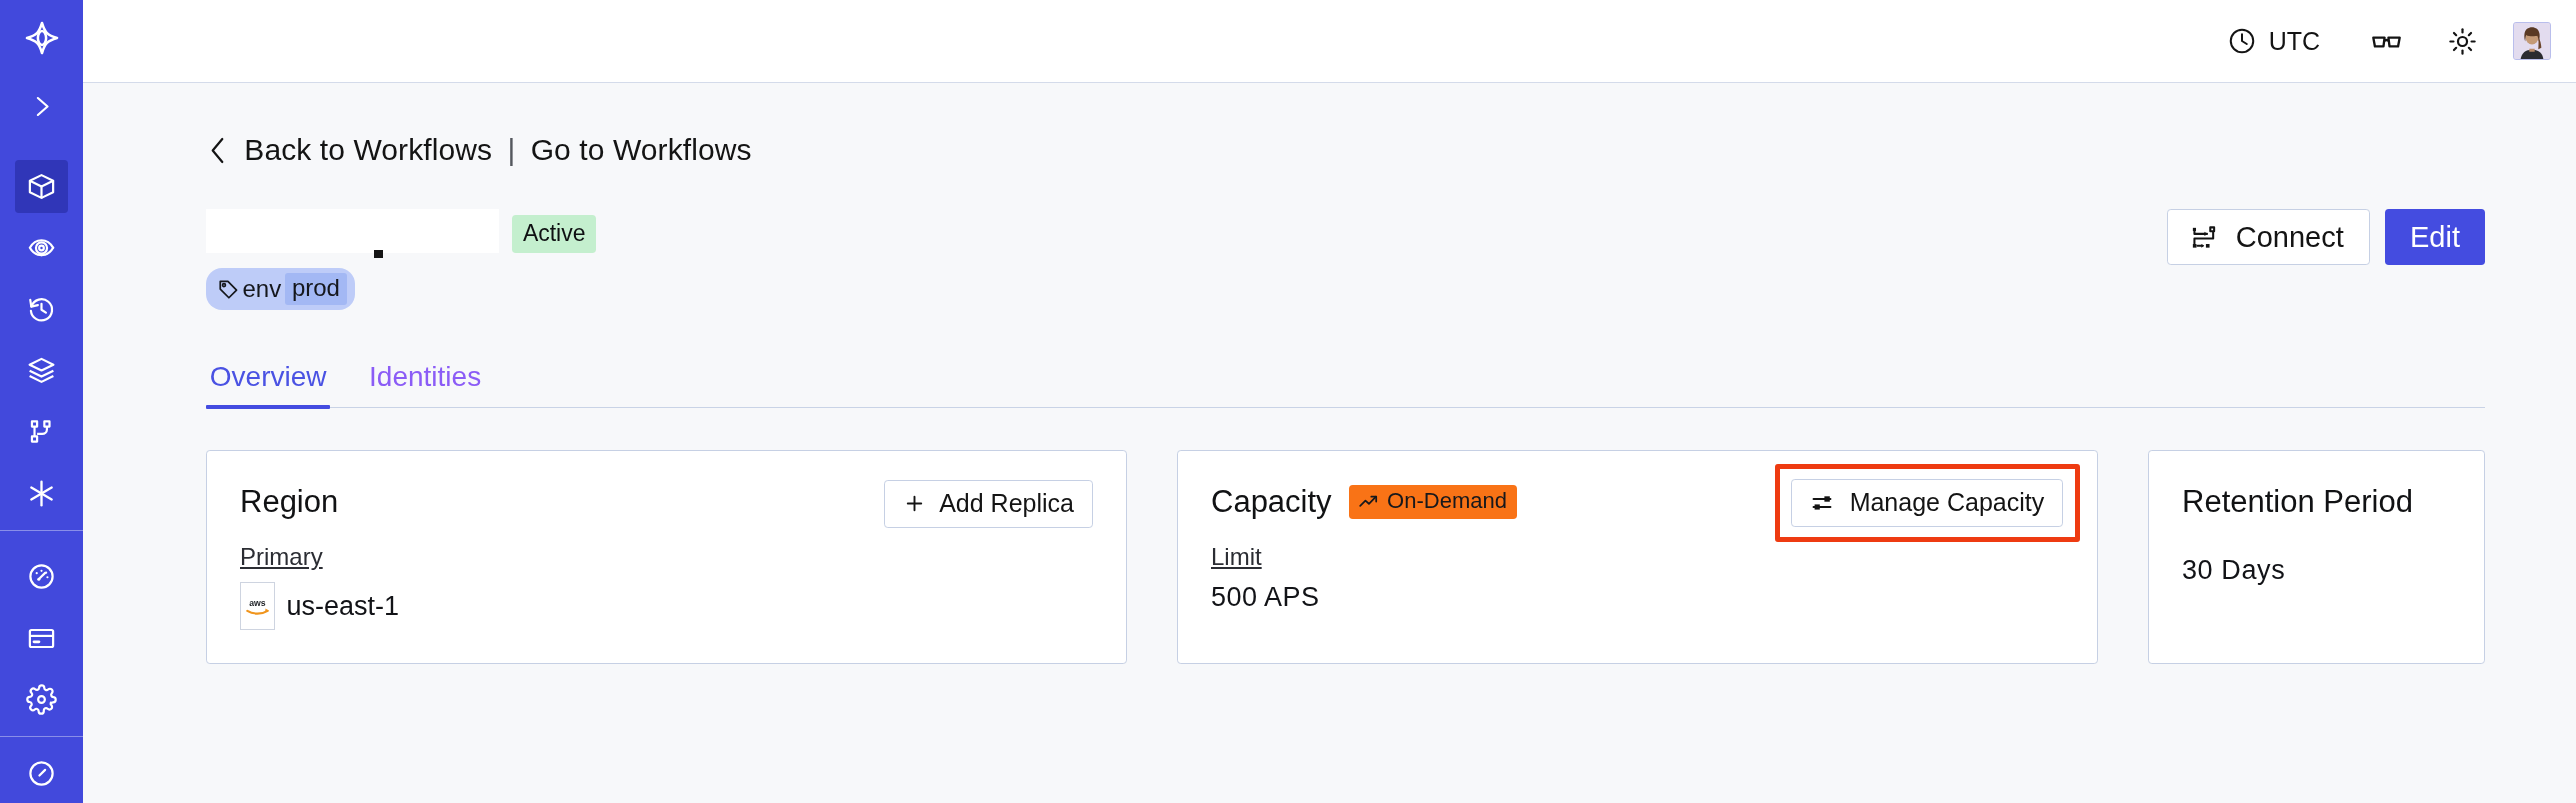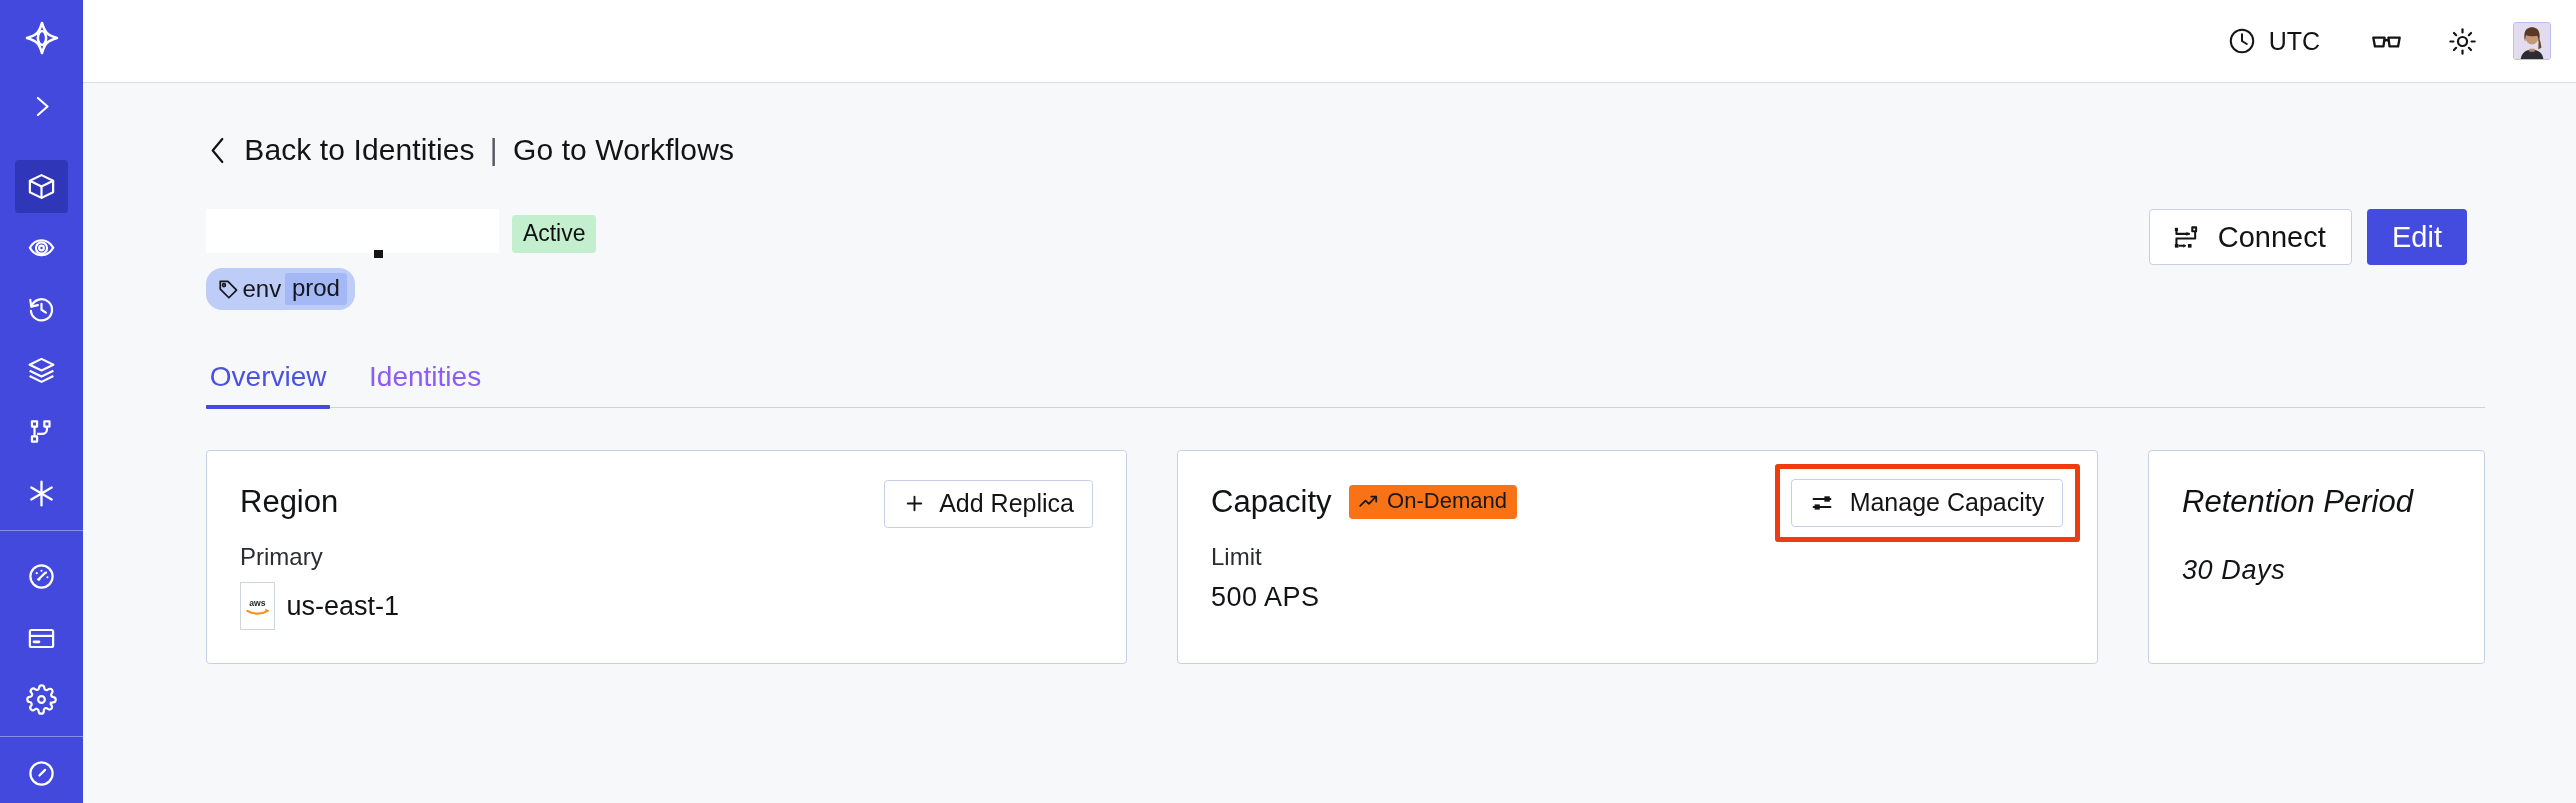--- a/index.html
+++ b/index.html
@@ -92,21 +92,21 @@
     position: absolute; left: 168px; bottom: -4.8px;
     width: 8.6px; height: 7.7px; background: #151515;
   }
   .badge-active {
     margin-left: 13.4px; margin-top: 5.8px;
     background: #C4EFCE; color: #0F1012;
     border-radius: 3.8px; padding: 3.8px 10.5px 5.8px;
     font-size: 23px; line-height: 1.25;
   }
   .action-btns {
-    position: absolute; right: 18px; top: 0;
+    position: absolute; right: 0; top: 0;
     display: flex; align-items: center; gap: 15.3px;
   }
   .btn-connect {
     display: flex; align-items: center; gap: 17.3px;
     background: #FFFFFF; border: 1px solid #C6D0E4;
     border-radius: 3.8px; padding: 10.5px 25px 10.5px 21px;
     font-size: 29px; color: #141414; height: 56px;
   }
   .btn-edit {
     background: #444CE0; color: #FFFFFF;
@@ -144,21 +144,21 @@
     margin-top: 42px;
     display: flex; gap: 50px; align-items: stretch;
   }
   .card {
     background: #FFFFFF; border: 1px solid #C6D0E4; border-radius: 3.8px;
     padding: 33px 33px 33px 33px;
     position: relative; min-height: 188px;
   }
   .card-region   { flex: 0 0 921px; }
   .card-capacity { flex: 0 0 921px; }
-  .card-retent   { flex: 1 1 auto; font-style: italic; }
+  .card-retent   { flex: 1 1 auto; }
 
   .card-head { display: flex; align-items: center; gap: 17.3px; }
   .card-title { font-size: 31px; color: #111214; font-weight: 400; }
   .badge-ondemand {
     display: inline-flex; gap: 8.6px;
     background: #f97316; color: #17181C;
     border-radius: 3.8px; padding: 3.8px 9.6px 4.8px 8.6px;
     font-size: 22px;
   }
   .card-btn {
@@ -168,21 +168,21 @@
     padding: 8.6px 18px; font-size: 25px; color: #141414;
   }
   .card-btn.plus { gap: 13.4px; }
   .hl-box {
     position: absolute; right: 17.3px; top: 13.4px;
     border: 5.8px solid #EE3B11; border-radius: 2.9px;
     padding: 9.6px 11.5px;
   }
   .hl-box .card-btn { position: static; right: auto; top: auto; }
 
-  .card-sub { font-size: 24px; color: #2B2D33; margin-top: 23px; }
+  .card-sub { font-size: 24px; color: #2B2D33; margin-top: 23px; text-decoration: underline; }
   .card-val { font-size: 27px; color: #121317; margin-top: 11.5px; display: flex; align-items: center; gap: 11.5px; }
   .card-val.big { font-size: 27px; letter-spacing: 0.5px; }
   .retent-val { font-size: 27px; color: #121317; margin-top: 35px; letter-spacing: 0.6px; }
 
   .aws-badge {
     width: 35px; height: 48px; border: 1px solid #CED4E0;
     background: #FFFFFF; display: flex; align-items: center; justify-content: center;
     flex: 0 0 35px;
   }
 </style>
@@ -384,21 +384,21 @@
     </header>
 
     <main class="content">
 
       <div class="breadcrumb">
         <span class="bc-chevron">
           <svg width="23" height="33" viewBox="0 0 24 34" fill="none" stroke="#141414" stroke-width="2.3" stroke-linecap="round" stroke-linejoin="round">
             <polyline points="17 5 7 17 17 29"></polyline>
           </svg>
         </span>
-        <span>Back to Identities</span>
+        <span>Back to Workflows</span>
         <span class="bc-sep">|</span>
         <span>Go to Workflows</span>
       </div>
 
       <div class="titlerow">
         <div class="title-redact">
           <span class="mark"></span>
         </div>
         <div class="badge-active">Active</div>
 

